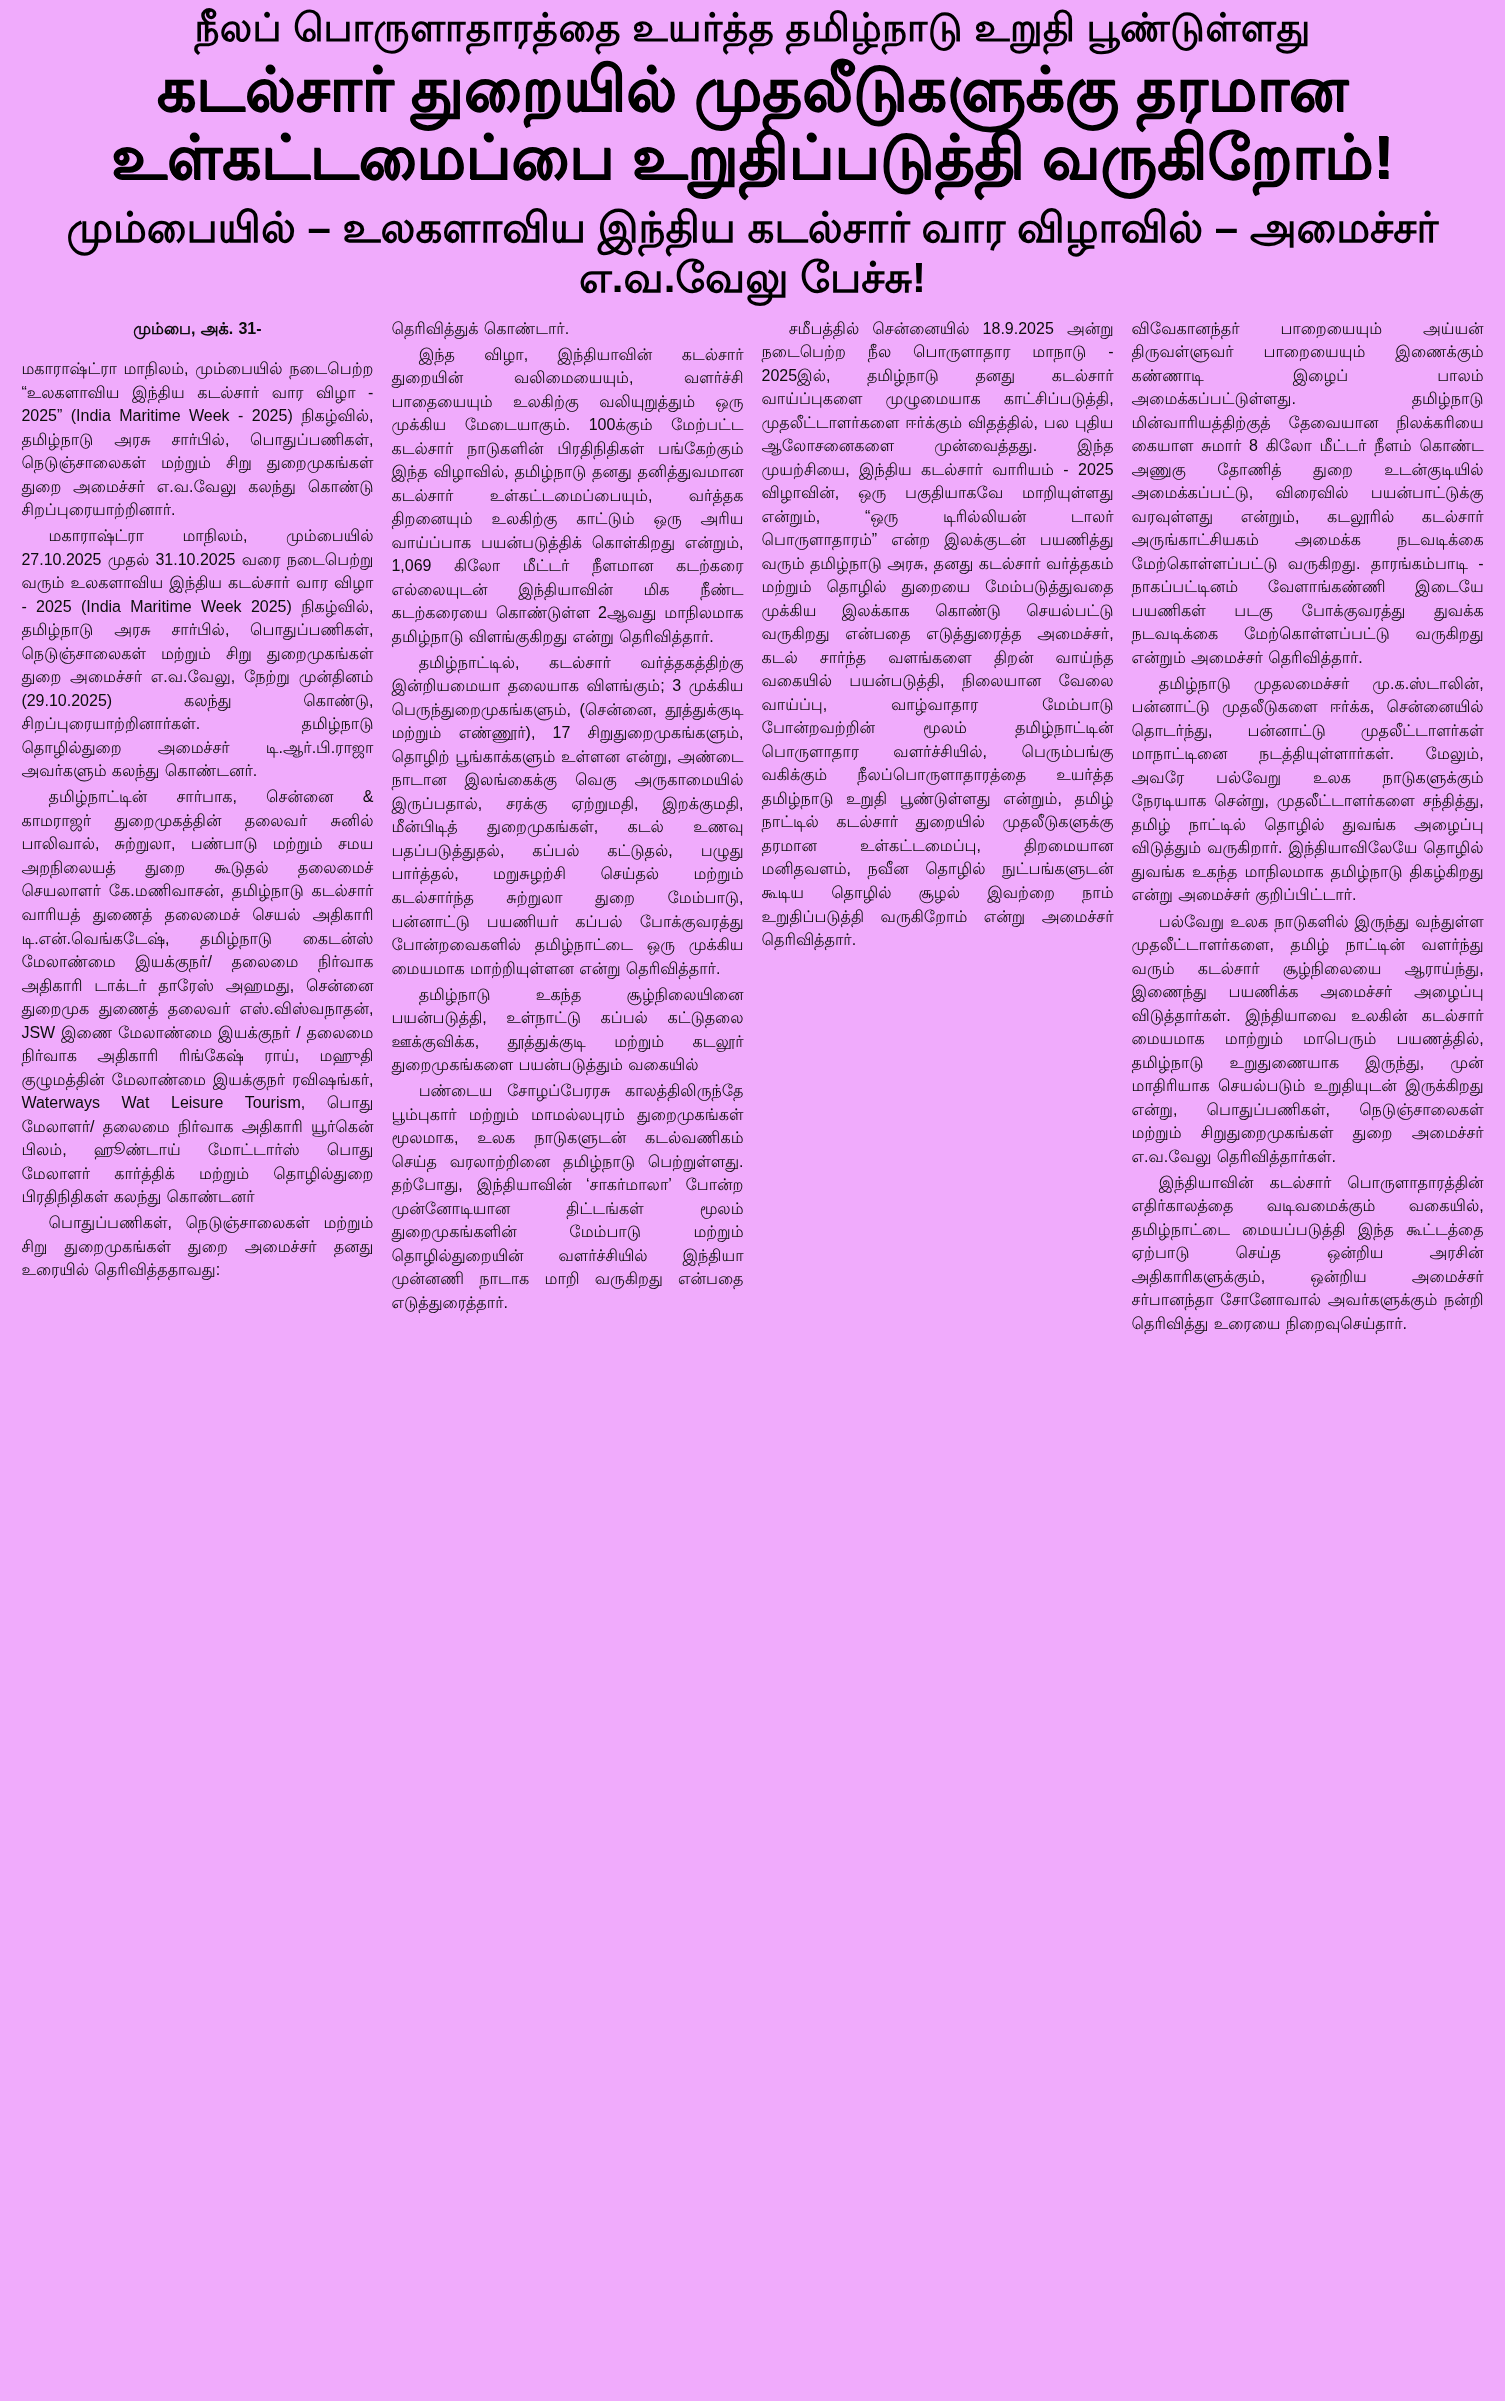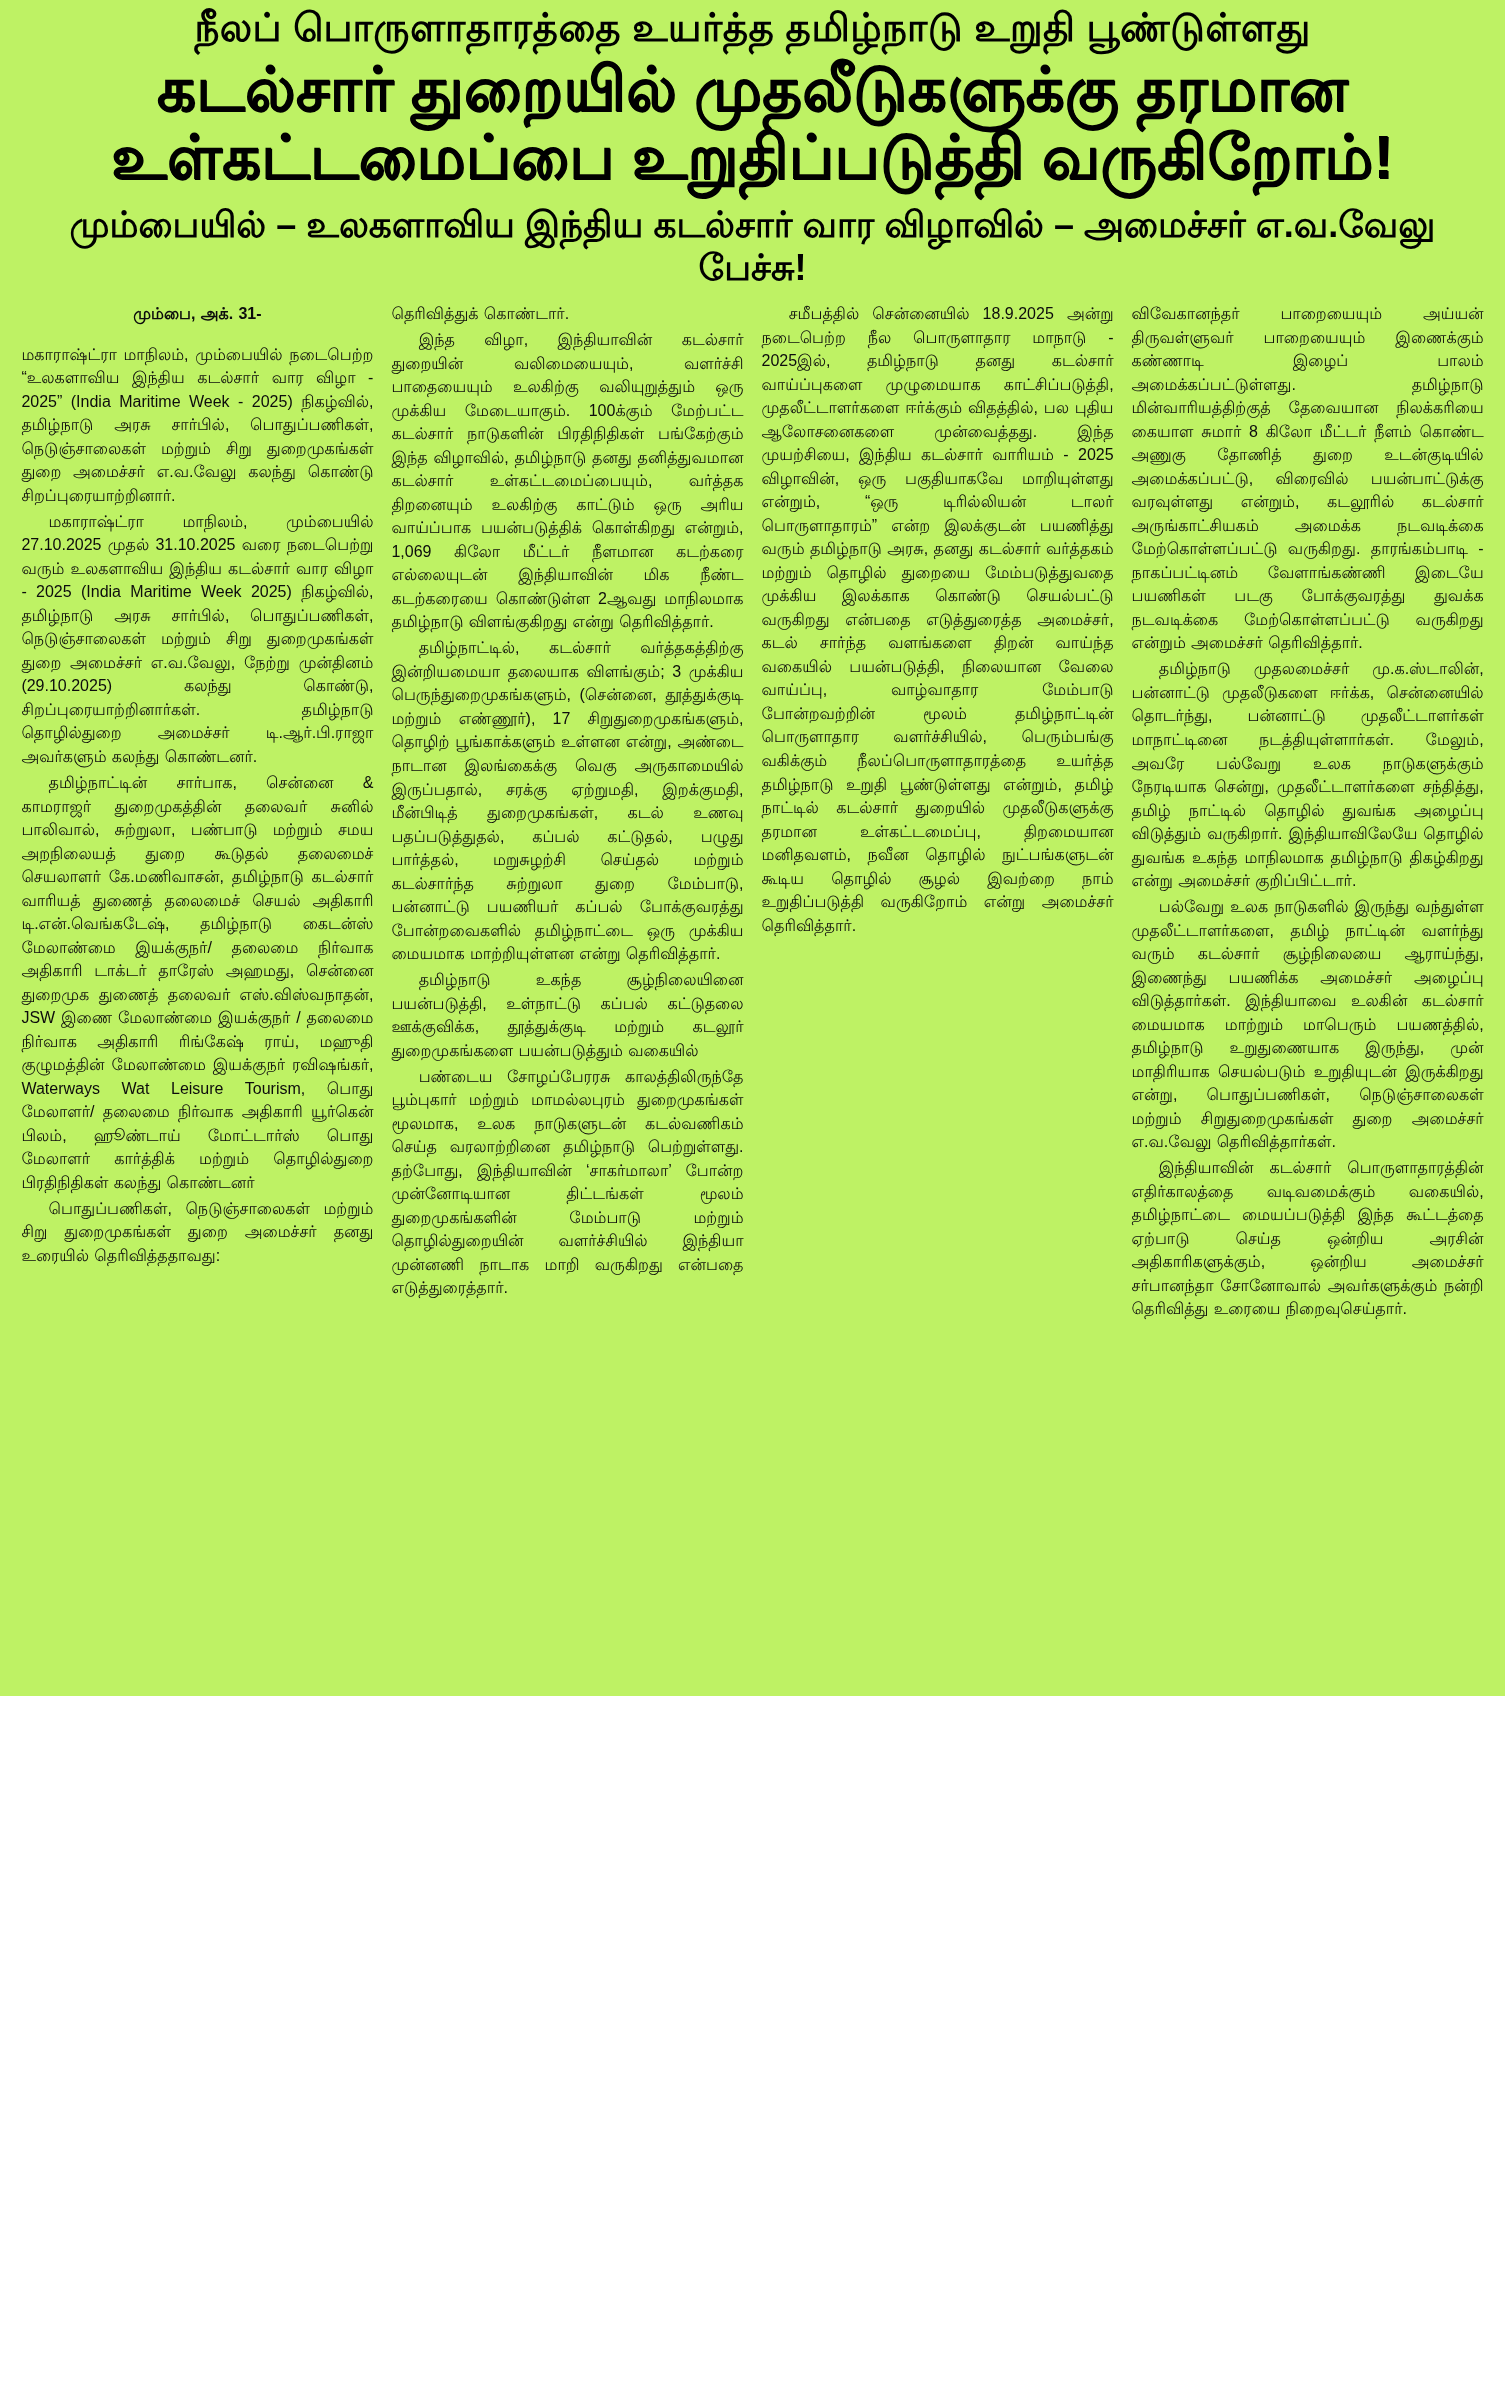--- a/index.html
+++ b/index.html
@@ -7,44 +7,44 @@
   body {
     width: 1505px;
     height: 2401px;
     background: #ffffff;
     color: #0c0c0c;
     font-family: "Liberation Sans", "DejaVu Sans", sans-serif;
     overflow: hidden;
   }
   .page {
     width: 1505px;
-    height: 1696px;
+    height: 2401px;
     padding: 4.9px 14.8px 8.2px 14.8px;
-    background: #bef264;
+    background: #f0abfc;
   }
   .headline-block { text-align: center; }
   .headline-1 {
     font-size: 39px;
     font-weight: 800;
     line-height: 1.15;
     color: #000;
     margin: 1.6px 0 0 0;
     letter-spacing: 0.4px;
   }
   .headline-2 {
     font-size: 61px;
     font-weight: 900;
     line-height: 1.12;
     color: #000;
     margin: 3.3px 0 0 0;
     letter-spacing: 0.2px;
     text-shadow: 0.8px 0.8px 0 #000;
   }
   .headline-3 {
-    font-size: 36px;
+    font-size: 42px;
     font-weight: 800;
     line-height: 1.2;
     color: #000;
     margin: 11.5px 0 4.9px 0;
   }
   .columns {
     display: flex;
     gap: 18px;
     padding: 8.2px 6.6px 0 6.6px;
     height: 2216px;

